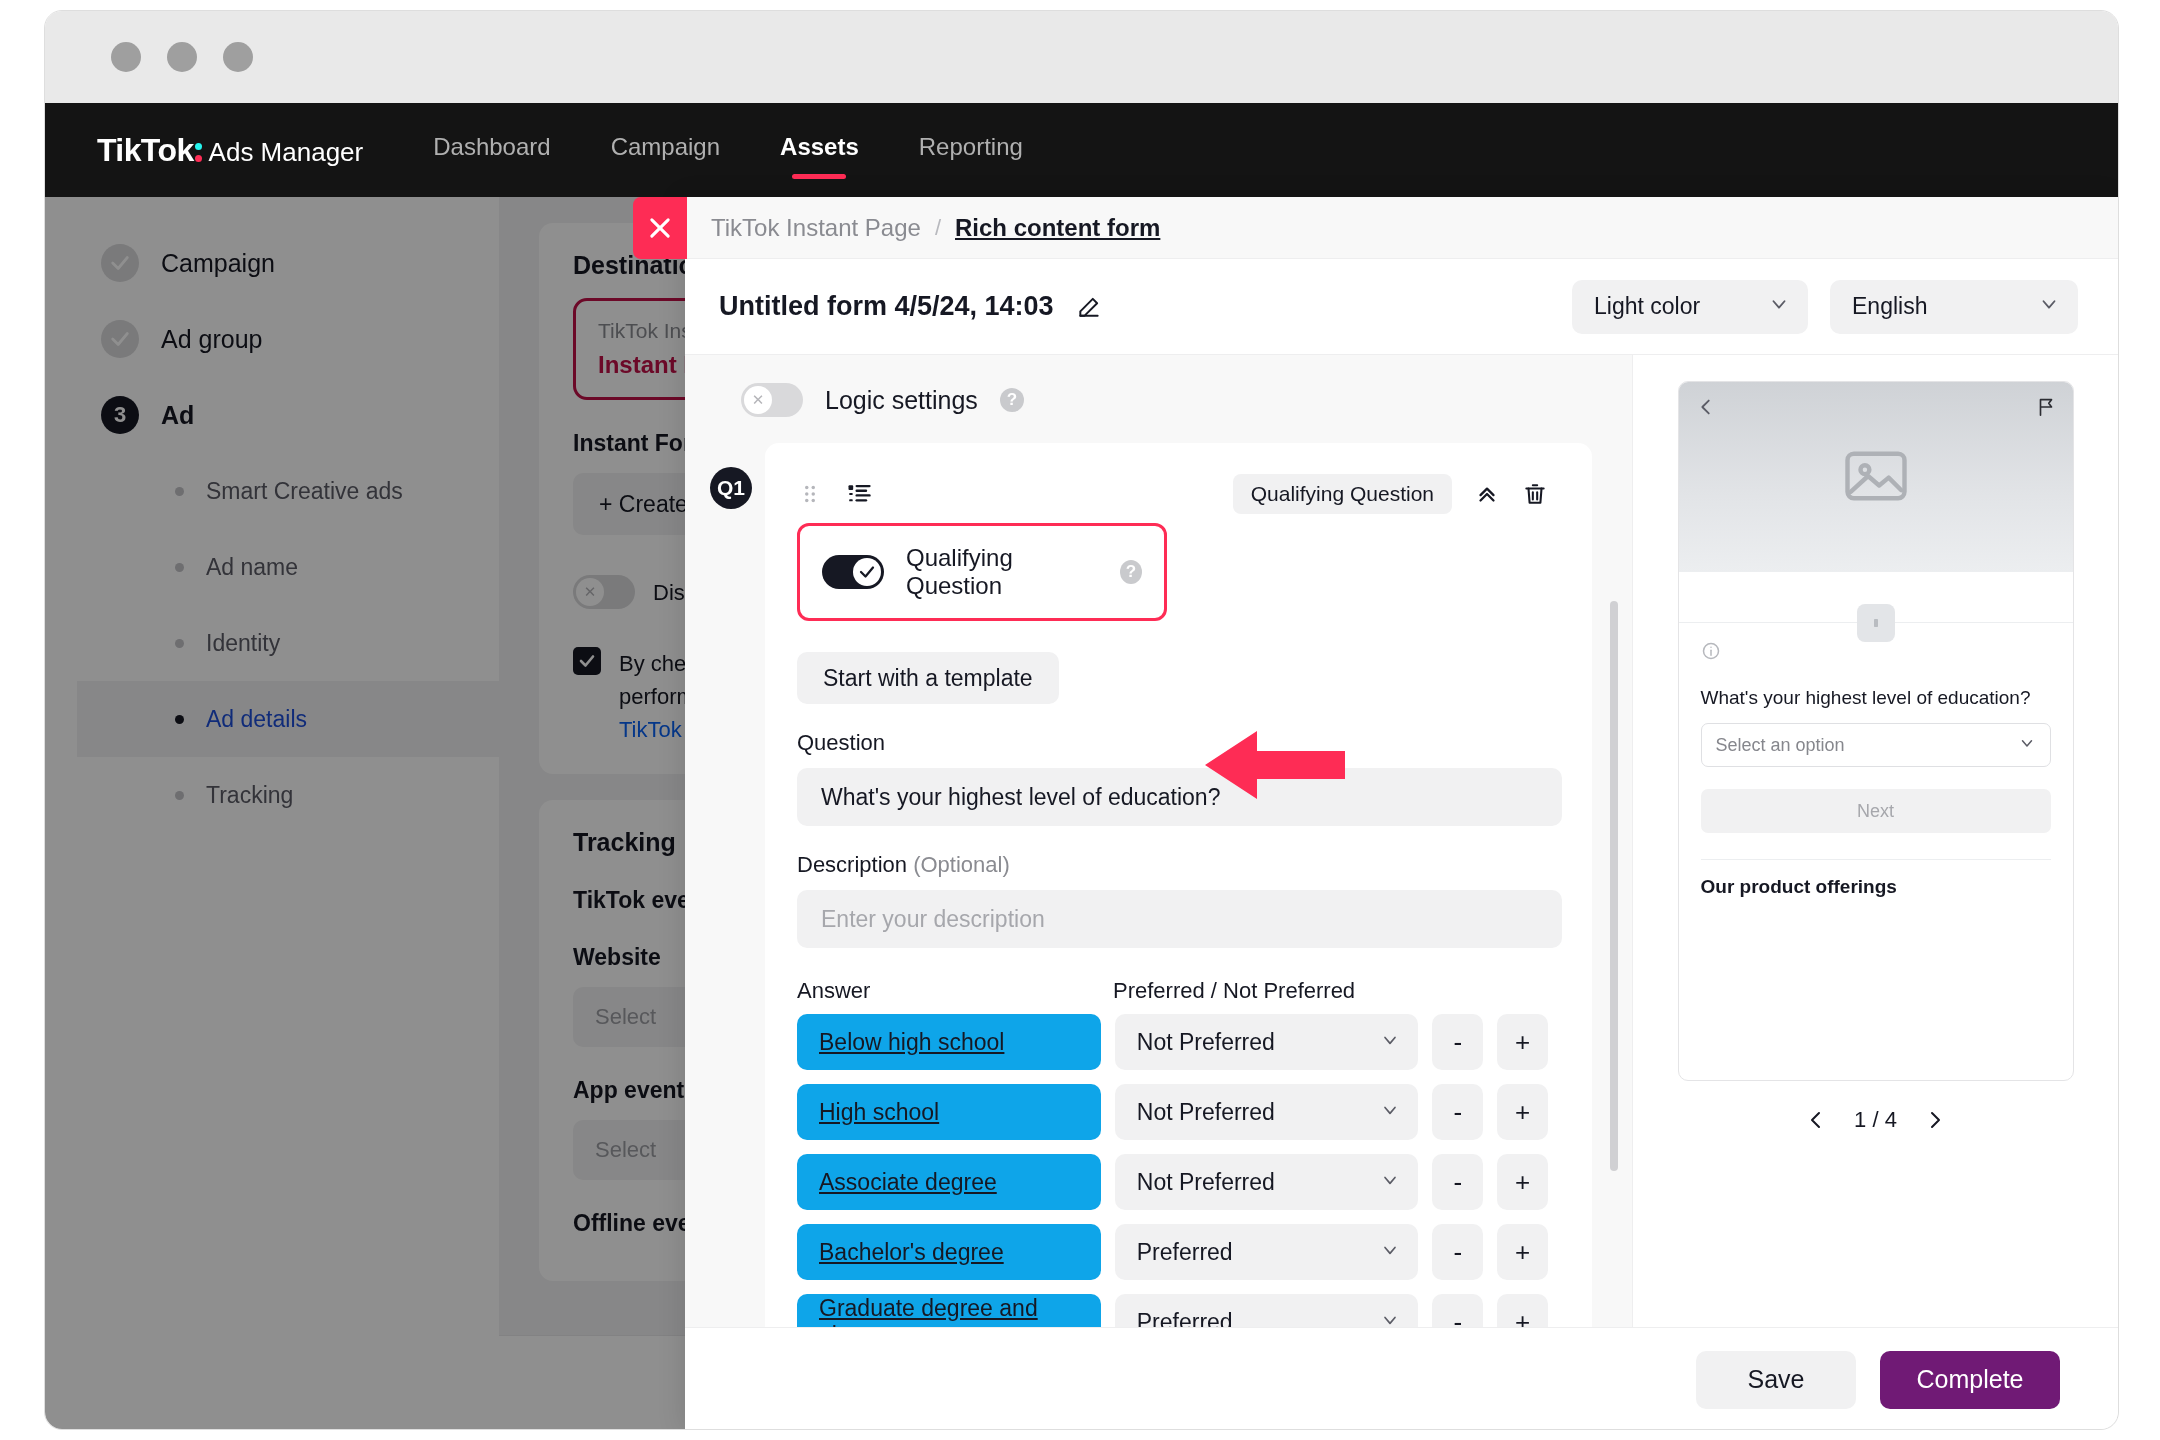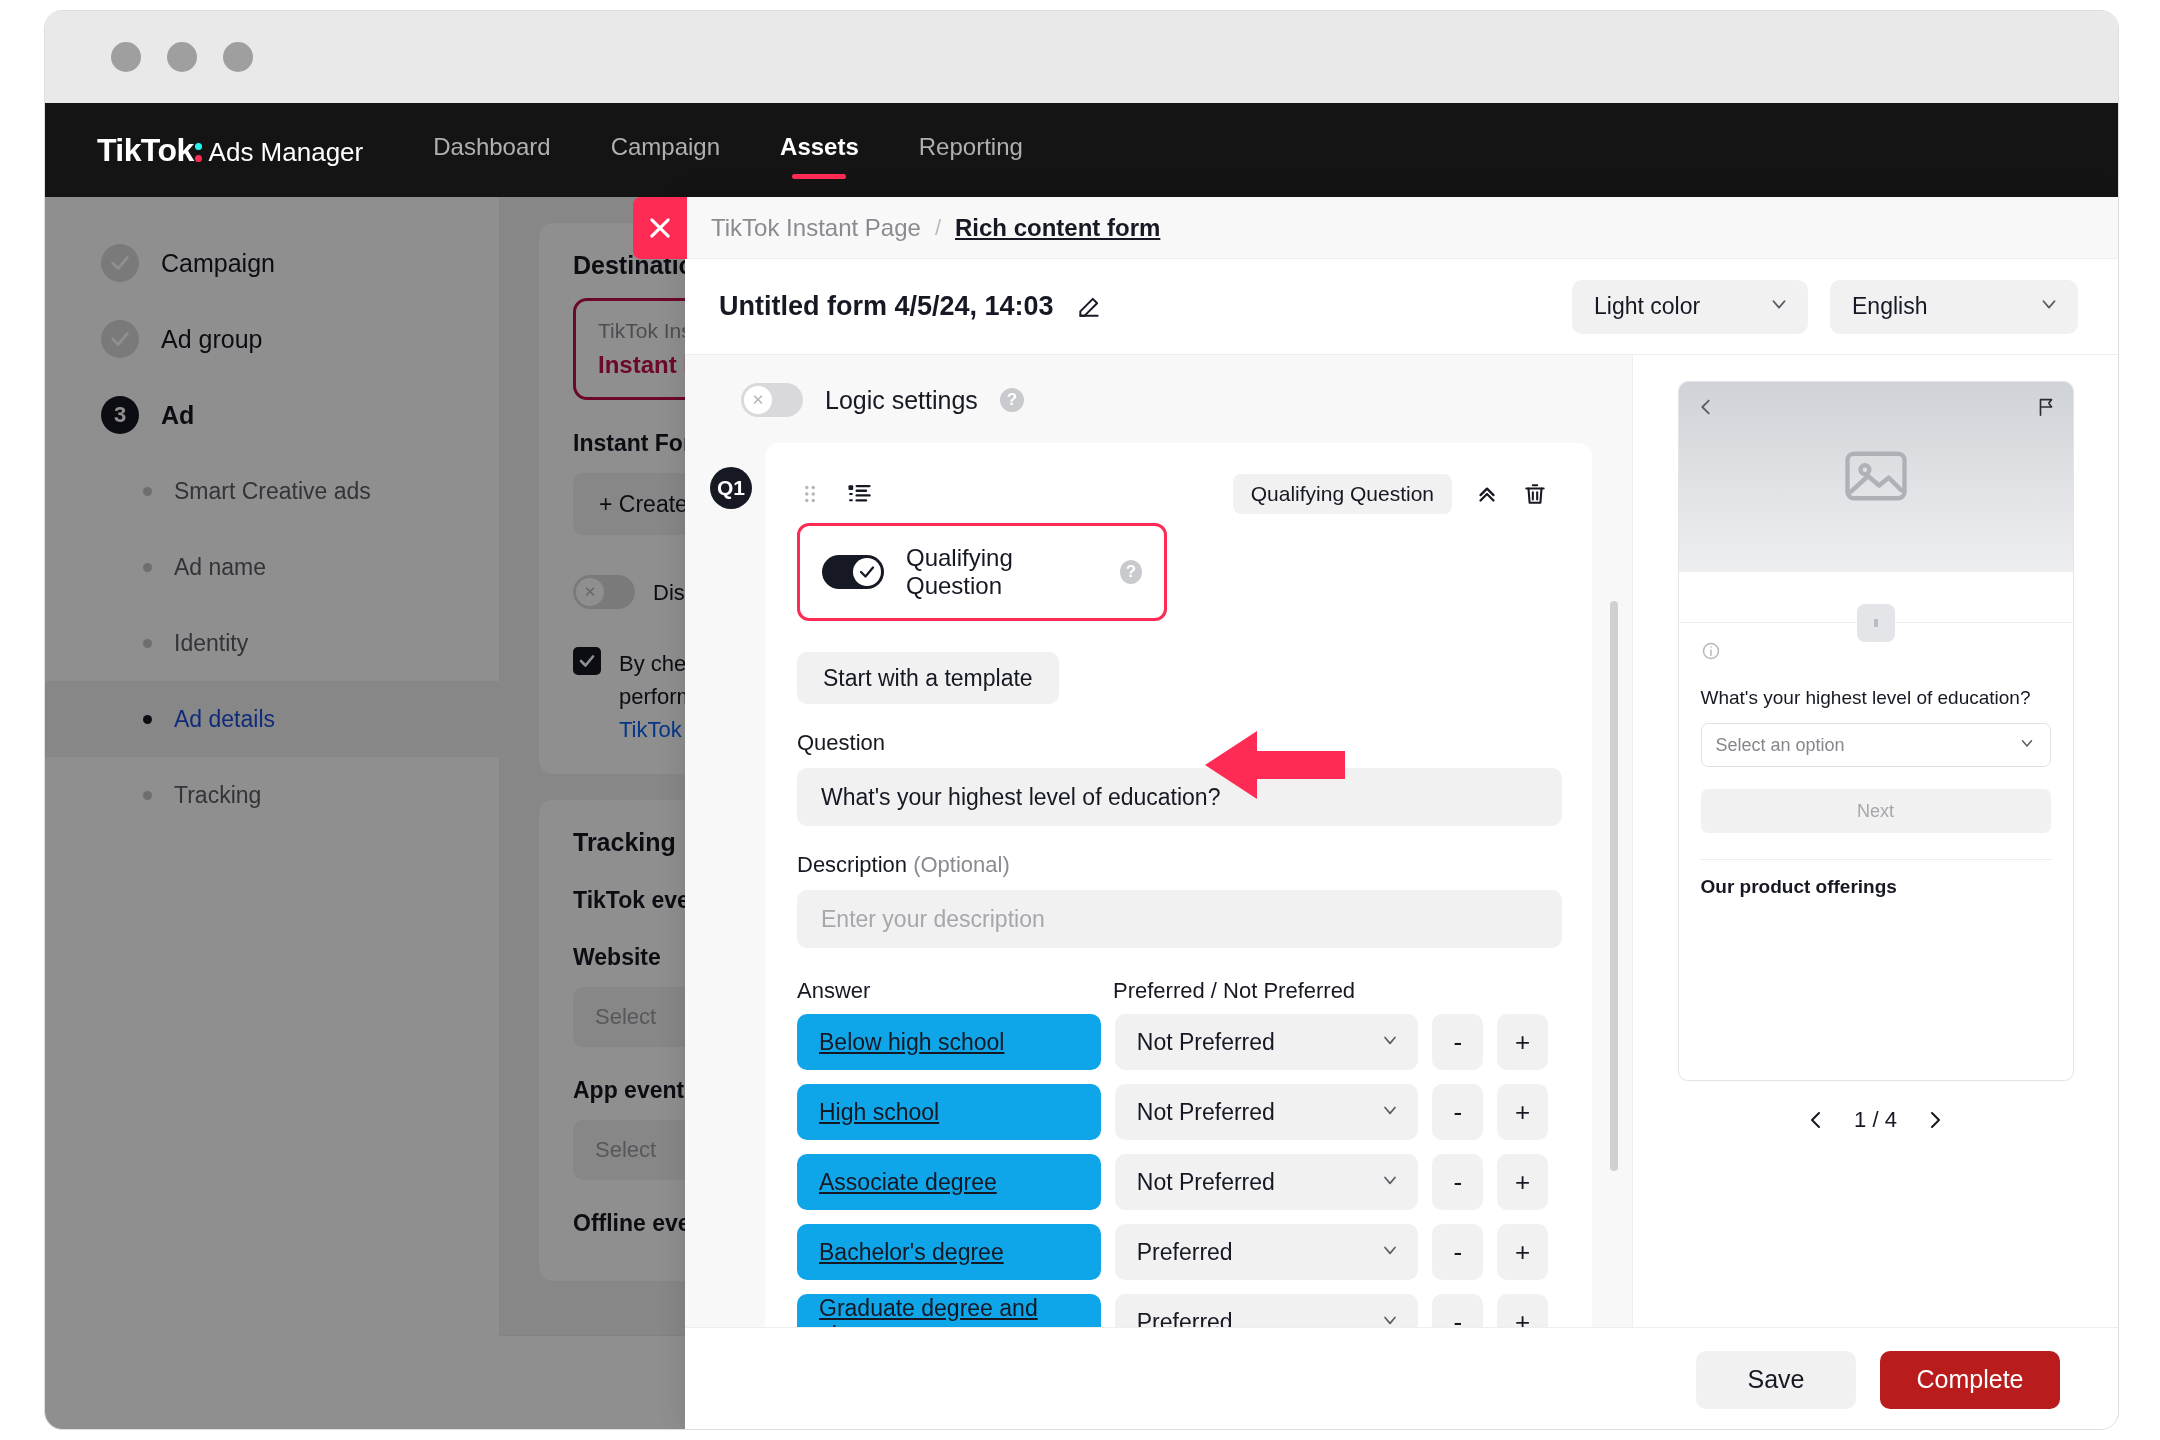--- a/index.html
+++ b/index.html
@@ -81,21 +81,21 @@
     display: flex;
   }
   .bg-sidebar {
     width: 454px; background: #ffffff; padding-top: 28px; flex: none;
   }
   .side-item {
     display: flex; align-items: center; gap: 22px;
     height: 76px; padding-left: 56px; font-size: 25px; color: #161823;
     cursor: pointer;
   }
-  .side-item.sub { padding-left: 84px; font-size: 23px; color: #5b5c66; }
+  .side-item.sub { padding-left: 84px; font-size: 23px; color: #5b5c66; margin-left: 32px; }
   .side-item.sub.active { background: #f1f1f2; color: #1d4ed8; font-weight: 400; }
   .circle-check {
     width: 38px; height: 38px; border-radius: 50%; background: #d9d9db;
     display: flex; align-items: center; justify-content: center; flex: none;
   }
   .circle-check svg { width: 22px; height: 22px; }
   .circle-num {
     width: 38px; height: 38px; border-radius: 50%; background: #161823; color: #fff;
     display: flex; align-items: center; justify-content: center;
     font-size: 22px; font-weight: 600; flex: none;
@@ -346,21 +346,21 @@
   .drawer-foot {
     height: 104px; flex: none; border-top: 1px solid #eeeeef; background: #fff;
     display: flex; align-items: center; justify-content: flex-end;
     padding-right: 58px; gap: 24px;
   }
   .btn {
     height: 58px; border-radius: 10px; font-size: 25px;
     display: flex; align-items: center; justify-content: center; cursor: pointer;
   }
   .btn.save { width: 160px; background: #f1f1f2; color: #161823; }
-  .btn.complete { width: 180px; background: #b91c1c; color: #ffffff; }
+  .btn.complete { width: 180px; background: #701a75; color: #ffffff; }
 </style>
 </head>
 <body>
 
 <div id="root">
   <div class="browser">
 
     <div class="titlebar">
       <span class="dot"></span>
       <span class="dot"></span>

